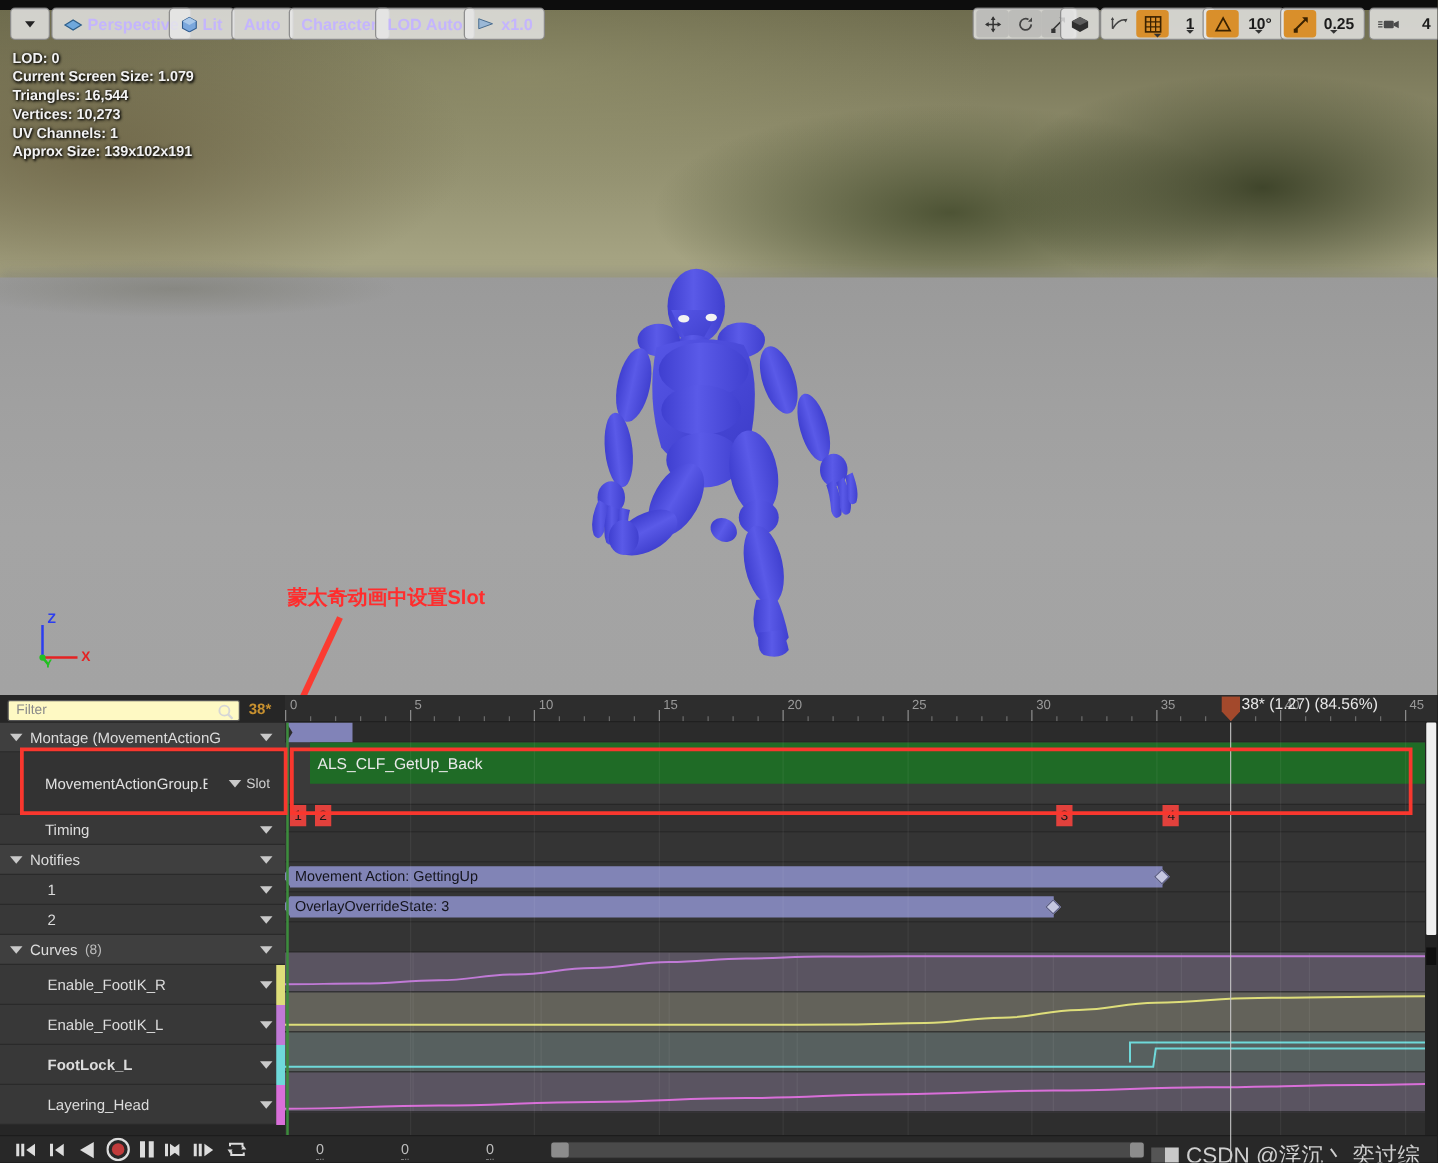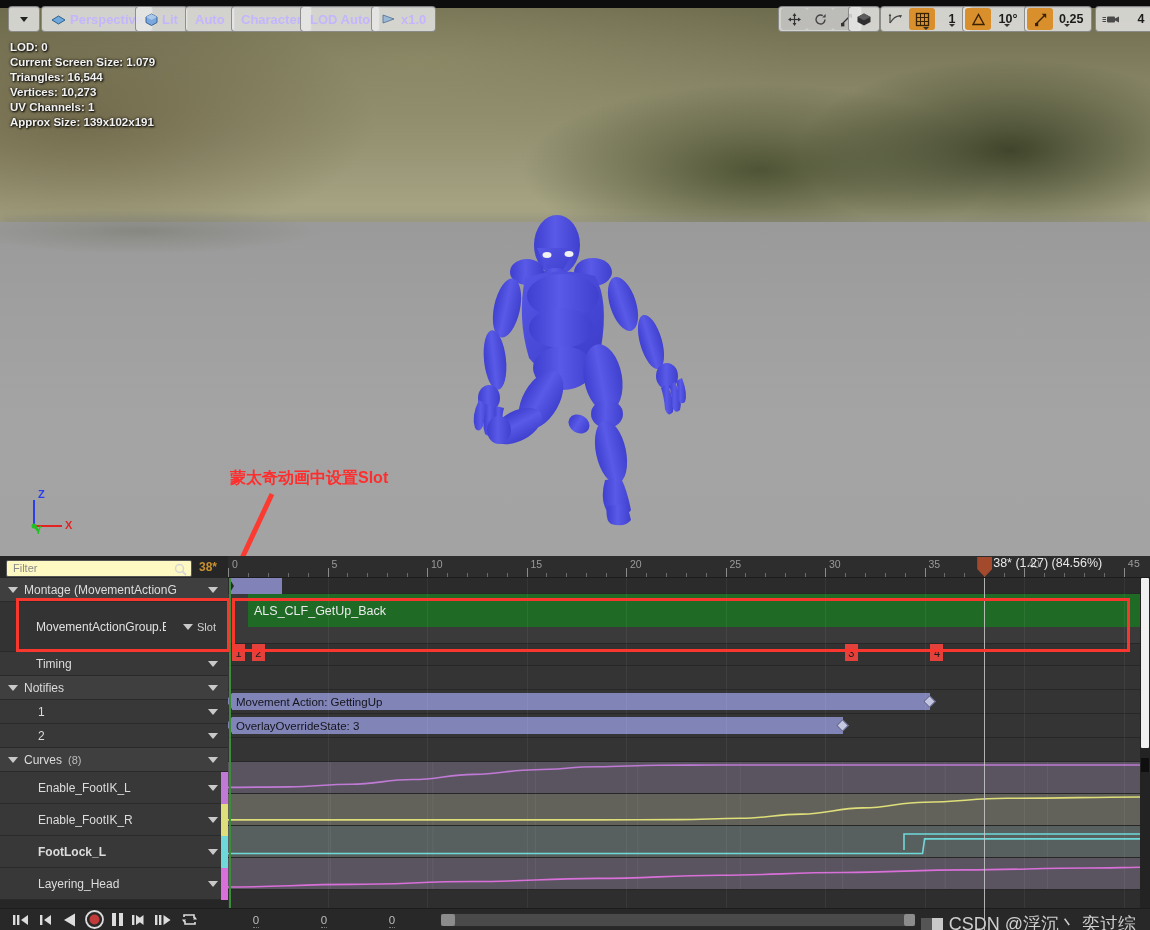--- a/index.html
+++ b/index.html
@@ -489,21 +489,21 @@
         <div class="rt min" style="left: 736.3px;"></div>
         <div class="rt min" style="left: 756.2px;"></div>
         <div class="rt min" style="left: 776.1px;"></div>
         <div class="rt maj" style="left: 796px;"></div>
         <div class="rlab" style="left: 800px;">40</div>
         <div class="rt min" style="left: 815.9px;"></div>
         <div class="rt min" style="left: 835.8px;"></div>
         <div class="rt min" style="left: 855.7px;"></div>
         <div class="rt min" style="left: 875.6px;"></div>
         <div class="rt maj" style="left: 895.5px;"></div>
-        <div class="rlab" style="left: 899.5px; font-family: Liberation Mono, monospace;">45</div>
+        <div class="rlab" style="left: 899.5px;">45</div>
       </div>
     <div id="playhead-head" style="left: 977.2px;"></div>
     <div id="playhead-label" style="left: 993.2px;">38* (1.27) (84.56%)</div>
     <div id="playhead-line" style="left: 984.2px;"></div>
 
     <div id="track-headers">
       <div class="hdr group">
         <span class="tri"></span>
         <span class="lbl" style="max-width:152px;">Montage (MovementActionGro</span>
         <span class="cv"></span>
@@ -538,28 +538,28 @@
       </div>
 
       <div class="hdr group">
         <span class="tri"></span>
         <span class="lbl">Curves</span>
         <span class="cnt">(8)</span>
         <span class="cv"></span>
       </div>
 
       <div class="hdr" style="height:32px;">
+        <span class="lbl ind">Enable_FootIK_R</span>
+        <span class="cv"></span>
+        <span class="swatch" style="height:32px;background:#dede7a;"></span>
+      </div>
+      <div class="hdr" style="height:32px;">
         <span class="lbl ind">Enable_FootIK_L</span>
         <span class="cv"></span>
         <span class="swatch" style="height:32px;background:#c07ad6;"></span>
-      </div>
-      <div class="hdr" style="height:32px;">
-        <span class="lbl ind">Enable_FootIK_R</span>
-        <span class="cv"></span>
-        <span class="swatch" style="height:32px;background:#dede7a;"></span>
       </div>
       <div class="hdr" style="height:32px;font-weight:bold;">
         <span class="lbl ind">FootLock_L</span>
         <span class="cv"></span>
         <span class="swatch" style="height:32px;background:#6fd9da;"></span>
       </div>
       <div class="hdr" style="height:32px;">
         <span class="lbl ind">Layering_Head</span>
         <span class="cv"></span>
         <span class="swatch" style="height:32px;background:#d96fd9;"></span>

